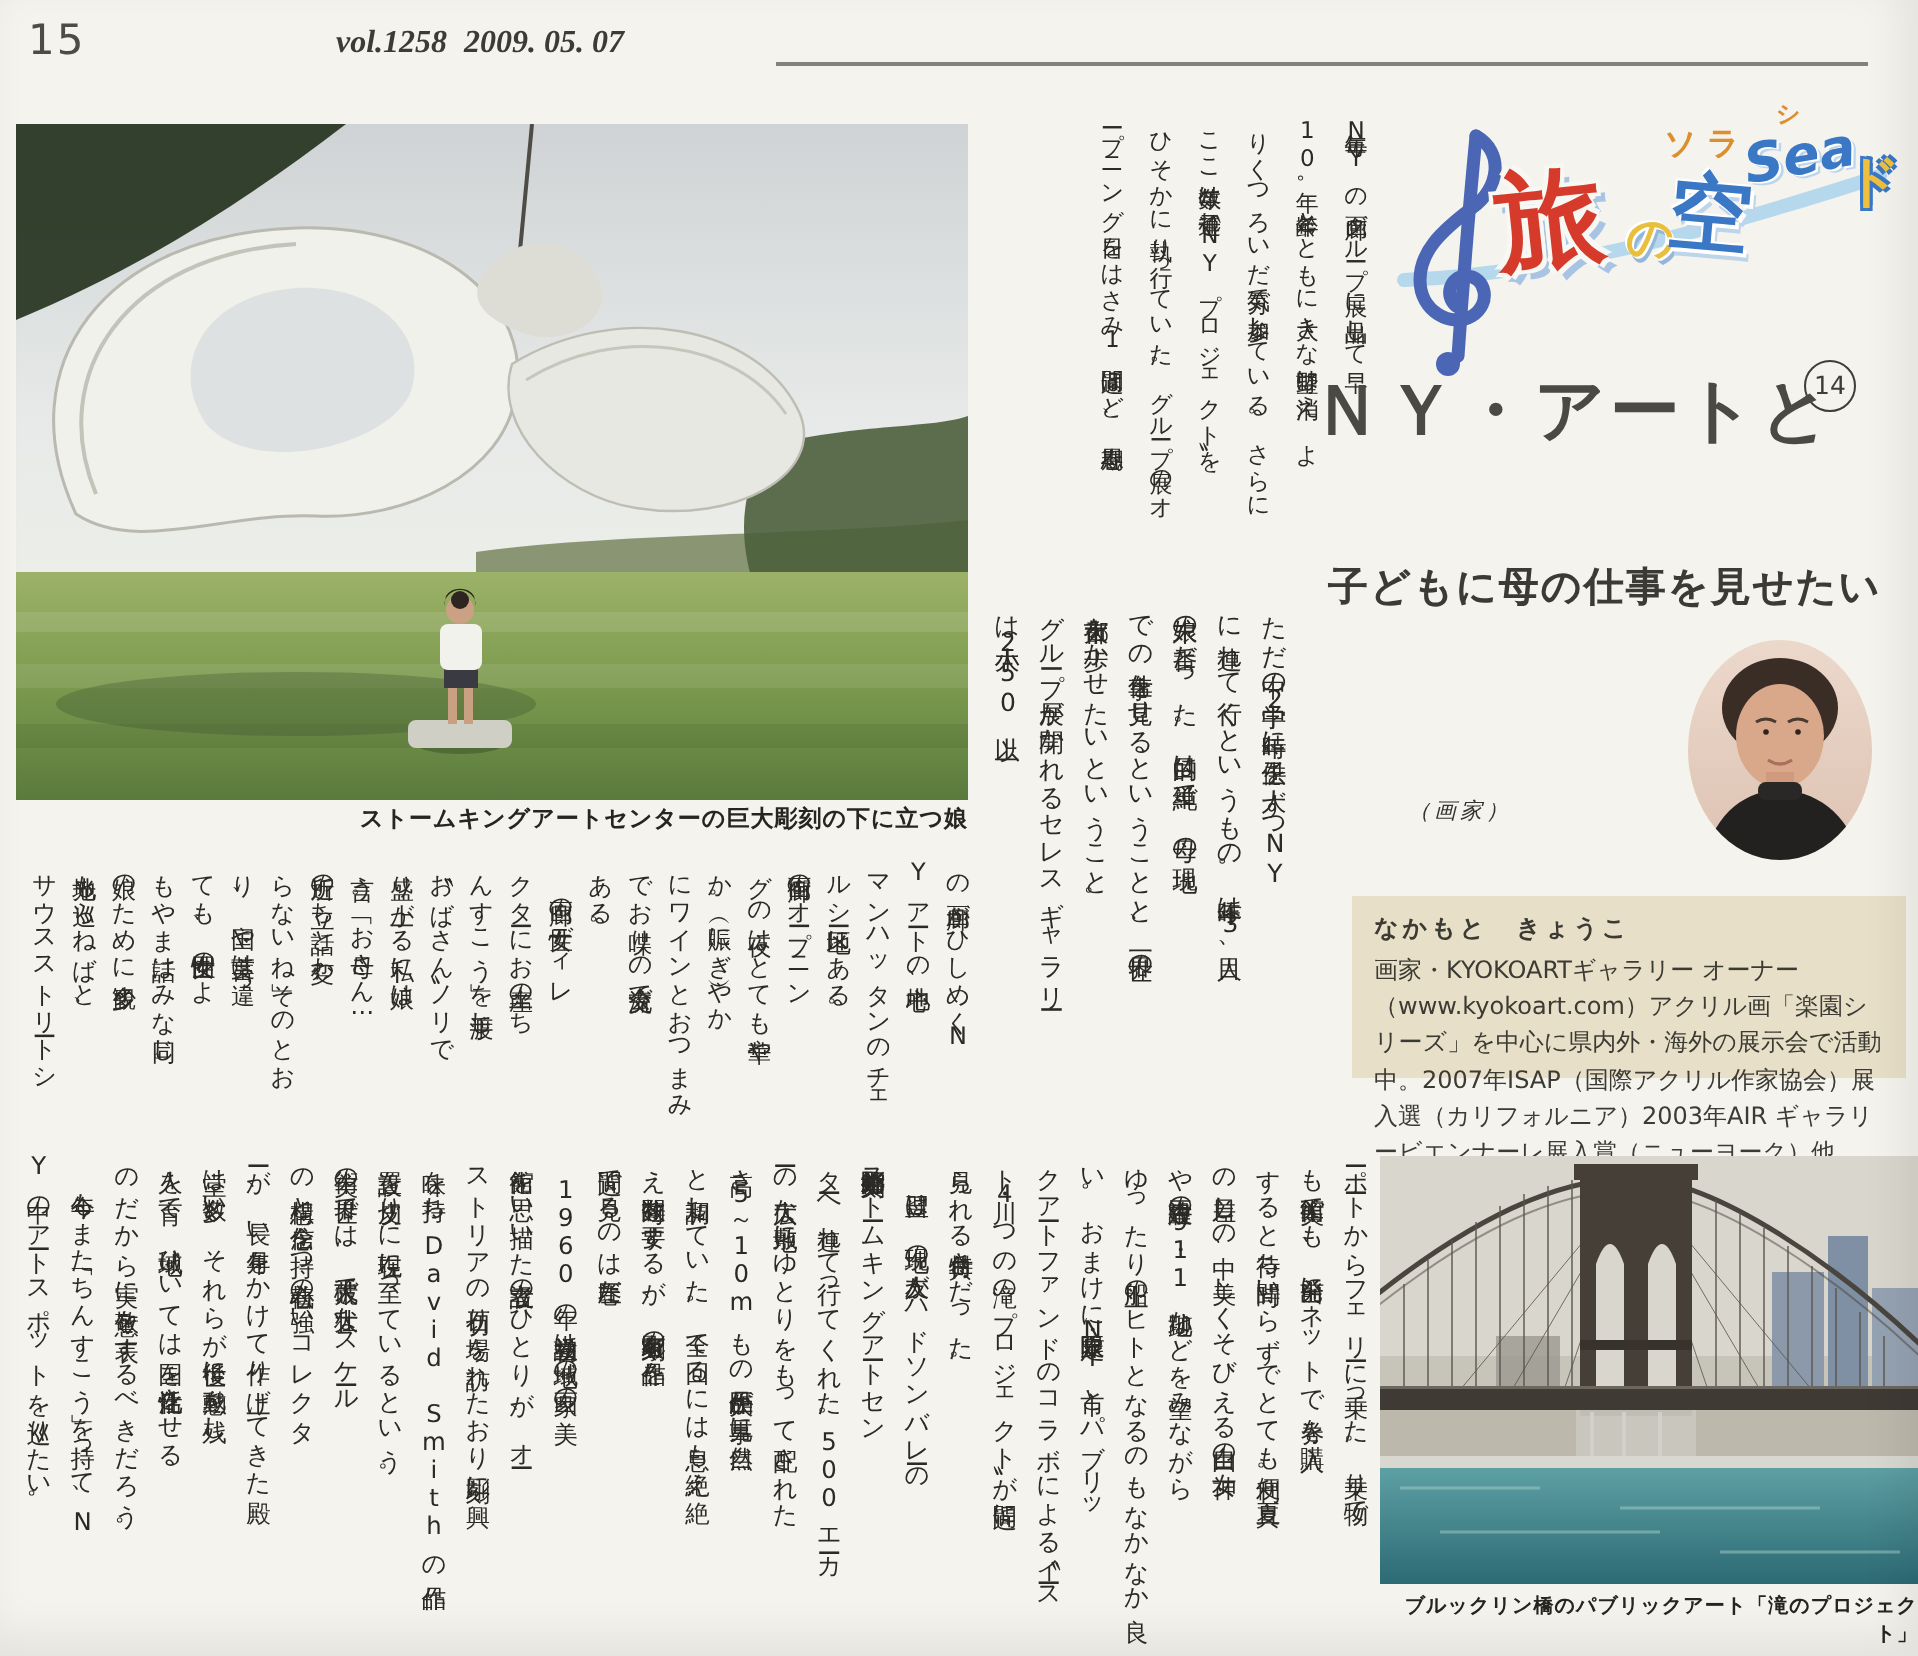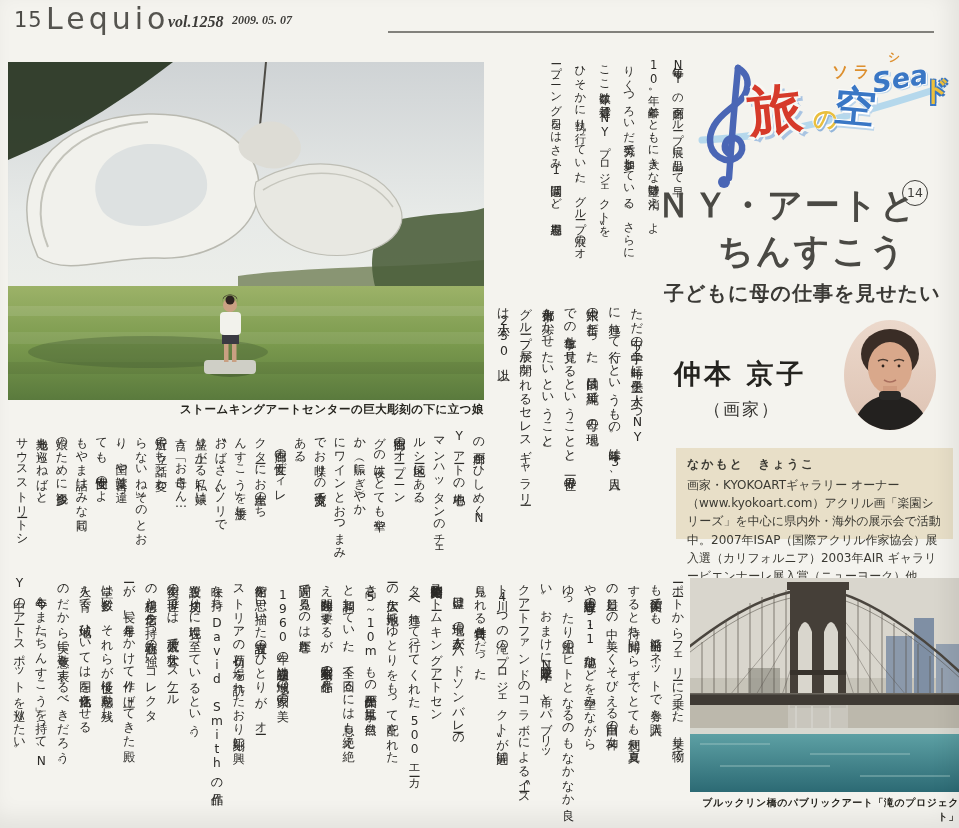--- a/index.html
+++ b/index.html
@@ -4,21 +4,21 @@
 <style>
   html,body{margin:0;padding:0;background:#a9a59d;}
   .page{position:relative;width:959px;height:828px;background:#f4f3ee;overflow:hidden;
         font-family:"DejaVu Sans",sans-serif;color:#2b2a27;}
   .page::after{content:"";position:absolute;inset:0;box-shadow:inset -8px -10px 22px rgba(0,0,0,.07);pointer-events:none;}
   .abs{position:absolute;}
   
   .pageno{left:14px;top:8px;font-size:21px;color:#4c4b47;letter-spacing:1px;}
   .brand{left:46px;top:1px;font-size:30px;letter-spacing:4px;color:#55544f;font-weight:400;}
   .issue{left:152px;top:13px;font-family:"Liberation Serif",serif;font-style:italic;font-weight:700;font-size:16px;color:#3c3b38;padding-left:16px;}
-  .idate{left:232px;top:13px;font-family:"Liberation Serif",serif;font-style:italic;font-weight:700;font-size:12px;color:#3c3b38;}
+  .idate{left:232px;top:13px;font-family:"Liberation Serif",serif;font-style:italic;font-weight:700;font-size:16px;color:#3c3b38;}
   .rule{left:388px;top:31px;width:546px;height:2px;background:#82817c;}
   
   .vtext{writing-mode:vertical-rl;text-orientation:upright;white-space:pre;color:#2b2a27;}
   #blockA{left:540px;top:58px;width:150px;height:232px;font-size:11.5px;line-height:2.12;}
   #blockB{left:488px;top:299px;width:160px;height:272px;font-size:12.5px;line-height:1.78;}
   #blockC{left:8px;top:429px;width:480px;height:144px;font-size:12px;line-height:1.655;}
   #blockD{left:6px;top:576px;width:682px;height:252px;font-size:12.2px;line-height:1.8;}
   
   .cap{font-size:11.5px;font-weight:700;color:#26251f;text-align:right;letter-spacing:.5px;}
   #cap1{left:8px;top:402px;width:476px;}
@@ -38,33 +38,32 @@
       text-shadow:1.5px 1.5px 0 #3a77c5,-1.5px -1.5px 0 #3a77c5,1.5px -1.5px 0 #3a77c5,-1.5px 1.5px 0 #3a77c5;}
   #badge{left:902px;top:180px;width:24px;height:24px;border:1.6px solid #3e3d39;border-radius:50%;
          text-align:center;line-height:24px;font-size:12.5px;color:#3e3d39;}
   
   .hl{font-weight:800;color:#4a4944;letter-spacing:2px;font-size:35px;}
   #hl1{left:656px;top:182px;}
   #hl2{left:718px;top:228px;}
   #hlsub{left:664px;top:280px;font-size:20px;font-weight:700;color:#3b3a36;letter-spacing:1px;}
   
   #authorName{left:674px;top:356px;font-family:"DejaVu Serif",serif;font-size:27px;font-weight:700;color:#24231f;letter-spacing:3px;}
-  #authorTitle{left:704px;top:398px;font-size:17px;color:#34332f;letter-spacing:2px;}
+  #authorTitle{left:704px;top:398px;font-size:11px;color:#34332f;letter-spacing:2px;font-style:italic;}
   #profileBox{left:676px;top:448px;width:277px;height:91px;background:#e8dfc8;box-sizing:border-box;padding:8px 11px;}
   #profileName{font-size:12px;font-weight:700;color:#3b3a33;letter-spacing:2px;}
   #profileBio{font-size:12px;line-height:1.52;color:#3b3a33;margin-top:3px;}
   .photo{display:block;}
 </style>
 </head>
 <body>
 
 <div class="page">
 
   <div class="abs pageno">15</div>
-  <div class="abs brand">Lequio</div>
   <div class="abs issue">vol.1258</div>
   <div class="abs idate">2009. 05. 07</div>
   <div class="abs rule"></div>
 
   <svg class="abs photo" style="left:8px;top:62px;" width="476" height="338" viewBox="0 0 476 338" role="img">
     <defs>
       <linearGradient id="sky1" x1="0" y1="0" x2="0" y2="1">
         <stop offset="0" stop-color="#cfd3d5"></stop>
           <stop offset="0.65" stop-color="#e7eae8"></stop>
           <stop offset="1" stop-color="#eceee9"></stop>
@@ -183,24 +182,22 @@
   <div class="abs" id="tabi">旅</div>
   <div class="abs" id="no">の</div>
   <div class="abs" id="soraFuri">ソラ</div>
   <div class="abs" id="sora">空</div>
   <div class="abs" id="shiFuri">シ</div>
   <div class="abs" id="sea">Sea</div>
   <div class="abs" id="do">ド</div>
   <div class="abs" id="badge">14</div>
 
   <div class="abs hl" id="hl1">ＮＹ・アートと</div>
-  <div class="abs hl" id="hl2">ちんすこう</div>
   <div class="abs" id="hlsub">子どもに母の仕事を見せたい</div>
 
-  <div class="abs" id="authorName">仲本 京子</div>
   <div class="abs" id="authorTitle">（画家）</div>
   <svg class="abs" style="left:842px;top:318px;" width="96" height="114" viewBox="0 0 96 114" role="img">
     <defs>
       <clipPath id="ovalClip">
           <ellipse cx="48" cy="57" rx="46" ry="55"></ellipse>
         </clipPath>
       <linearGradient id="pbg" x1="0" y1="0" x2="0" y2="1">
         <stop offset="0" stop-color="#ecd9cc"></stop>
           <stop offset="1" stop-color="#ddc2b2"></stop>
       </linearGradient>

